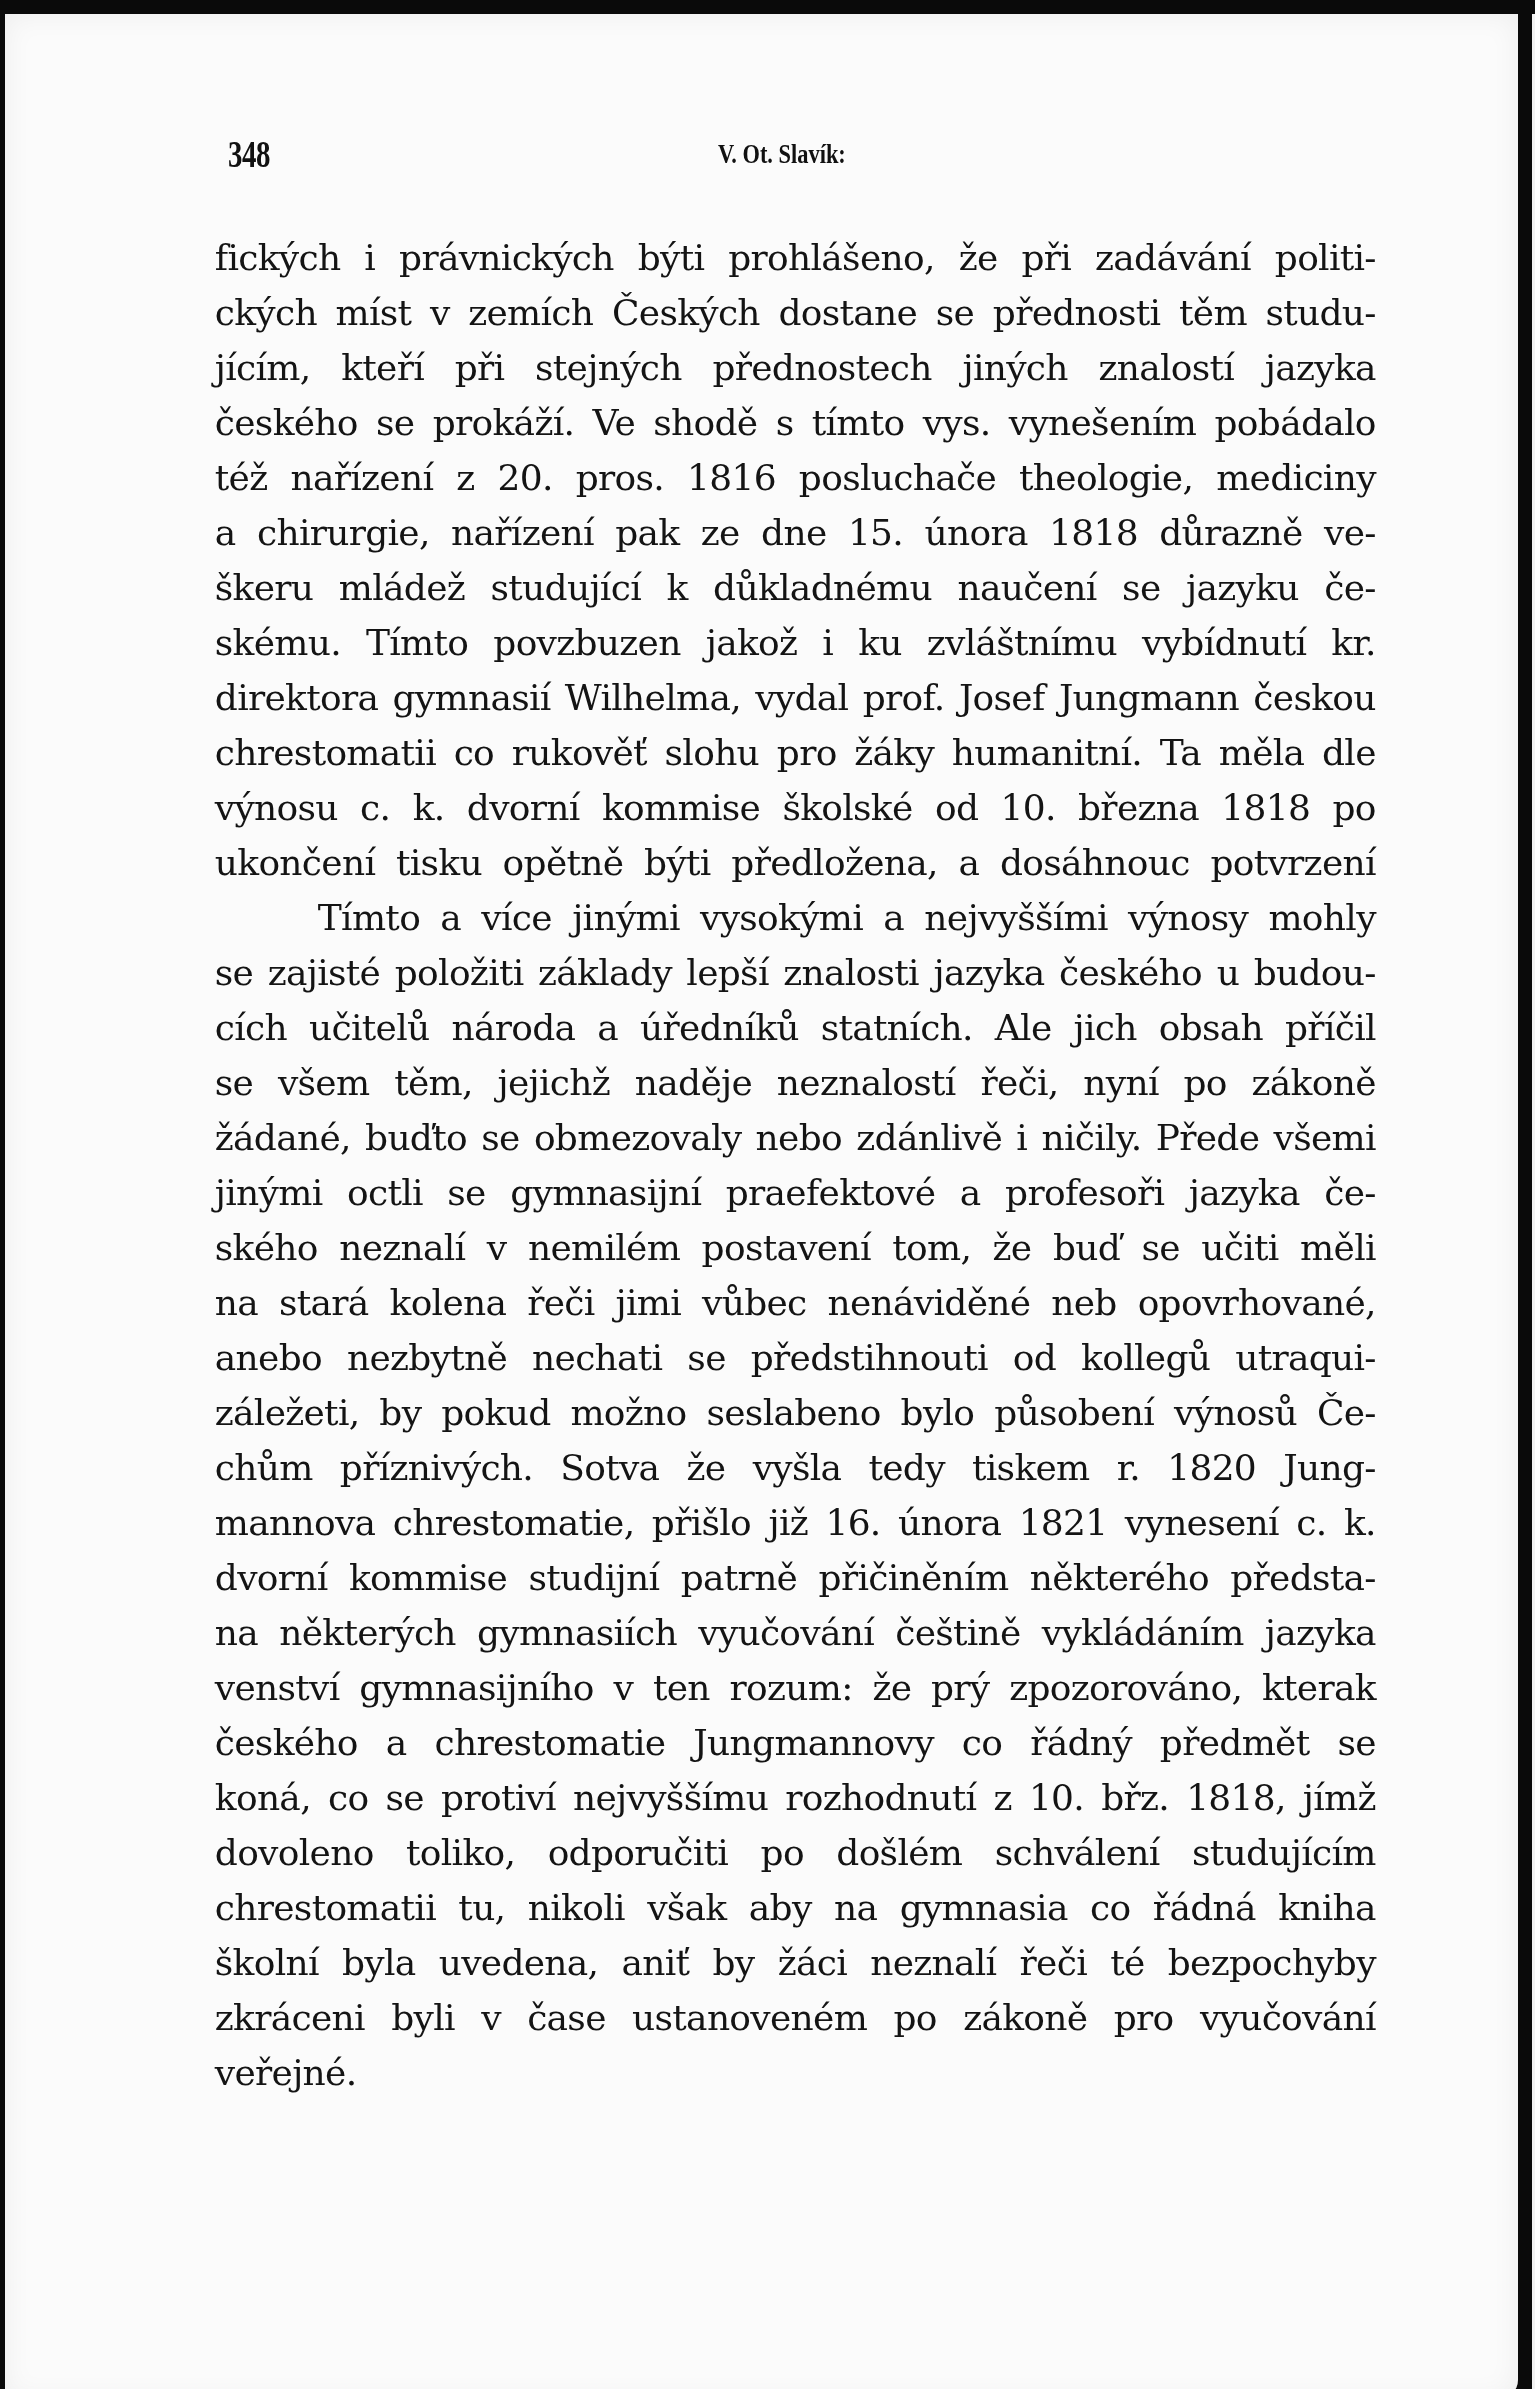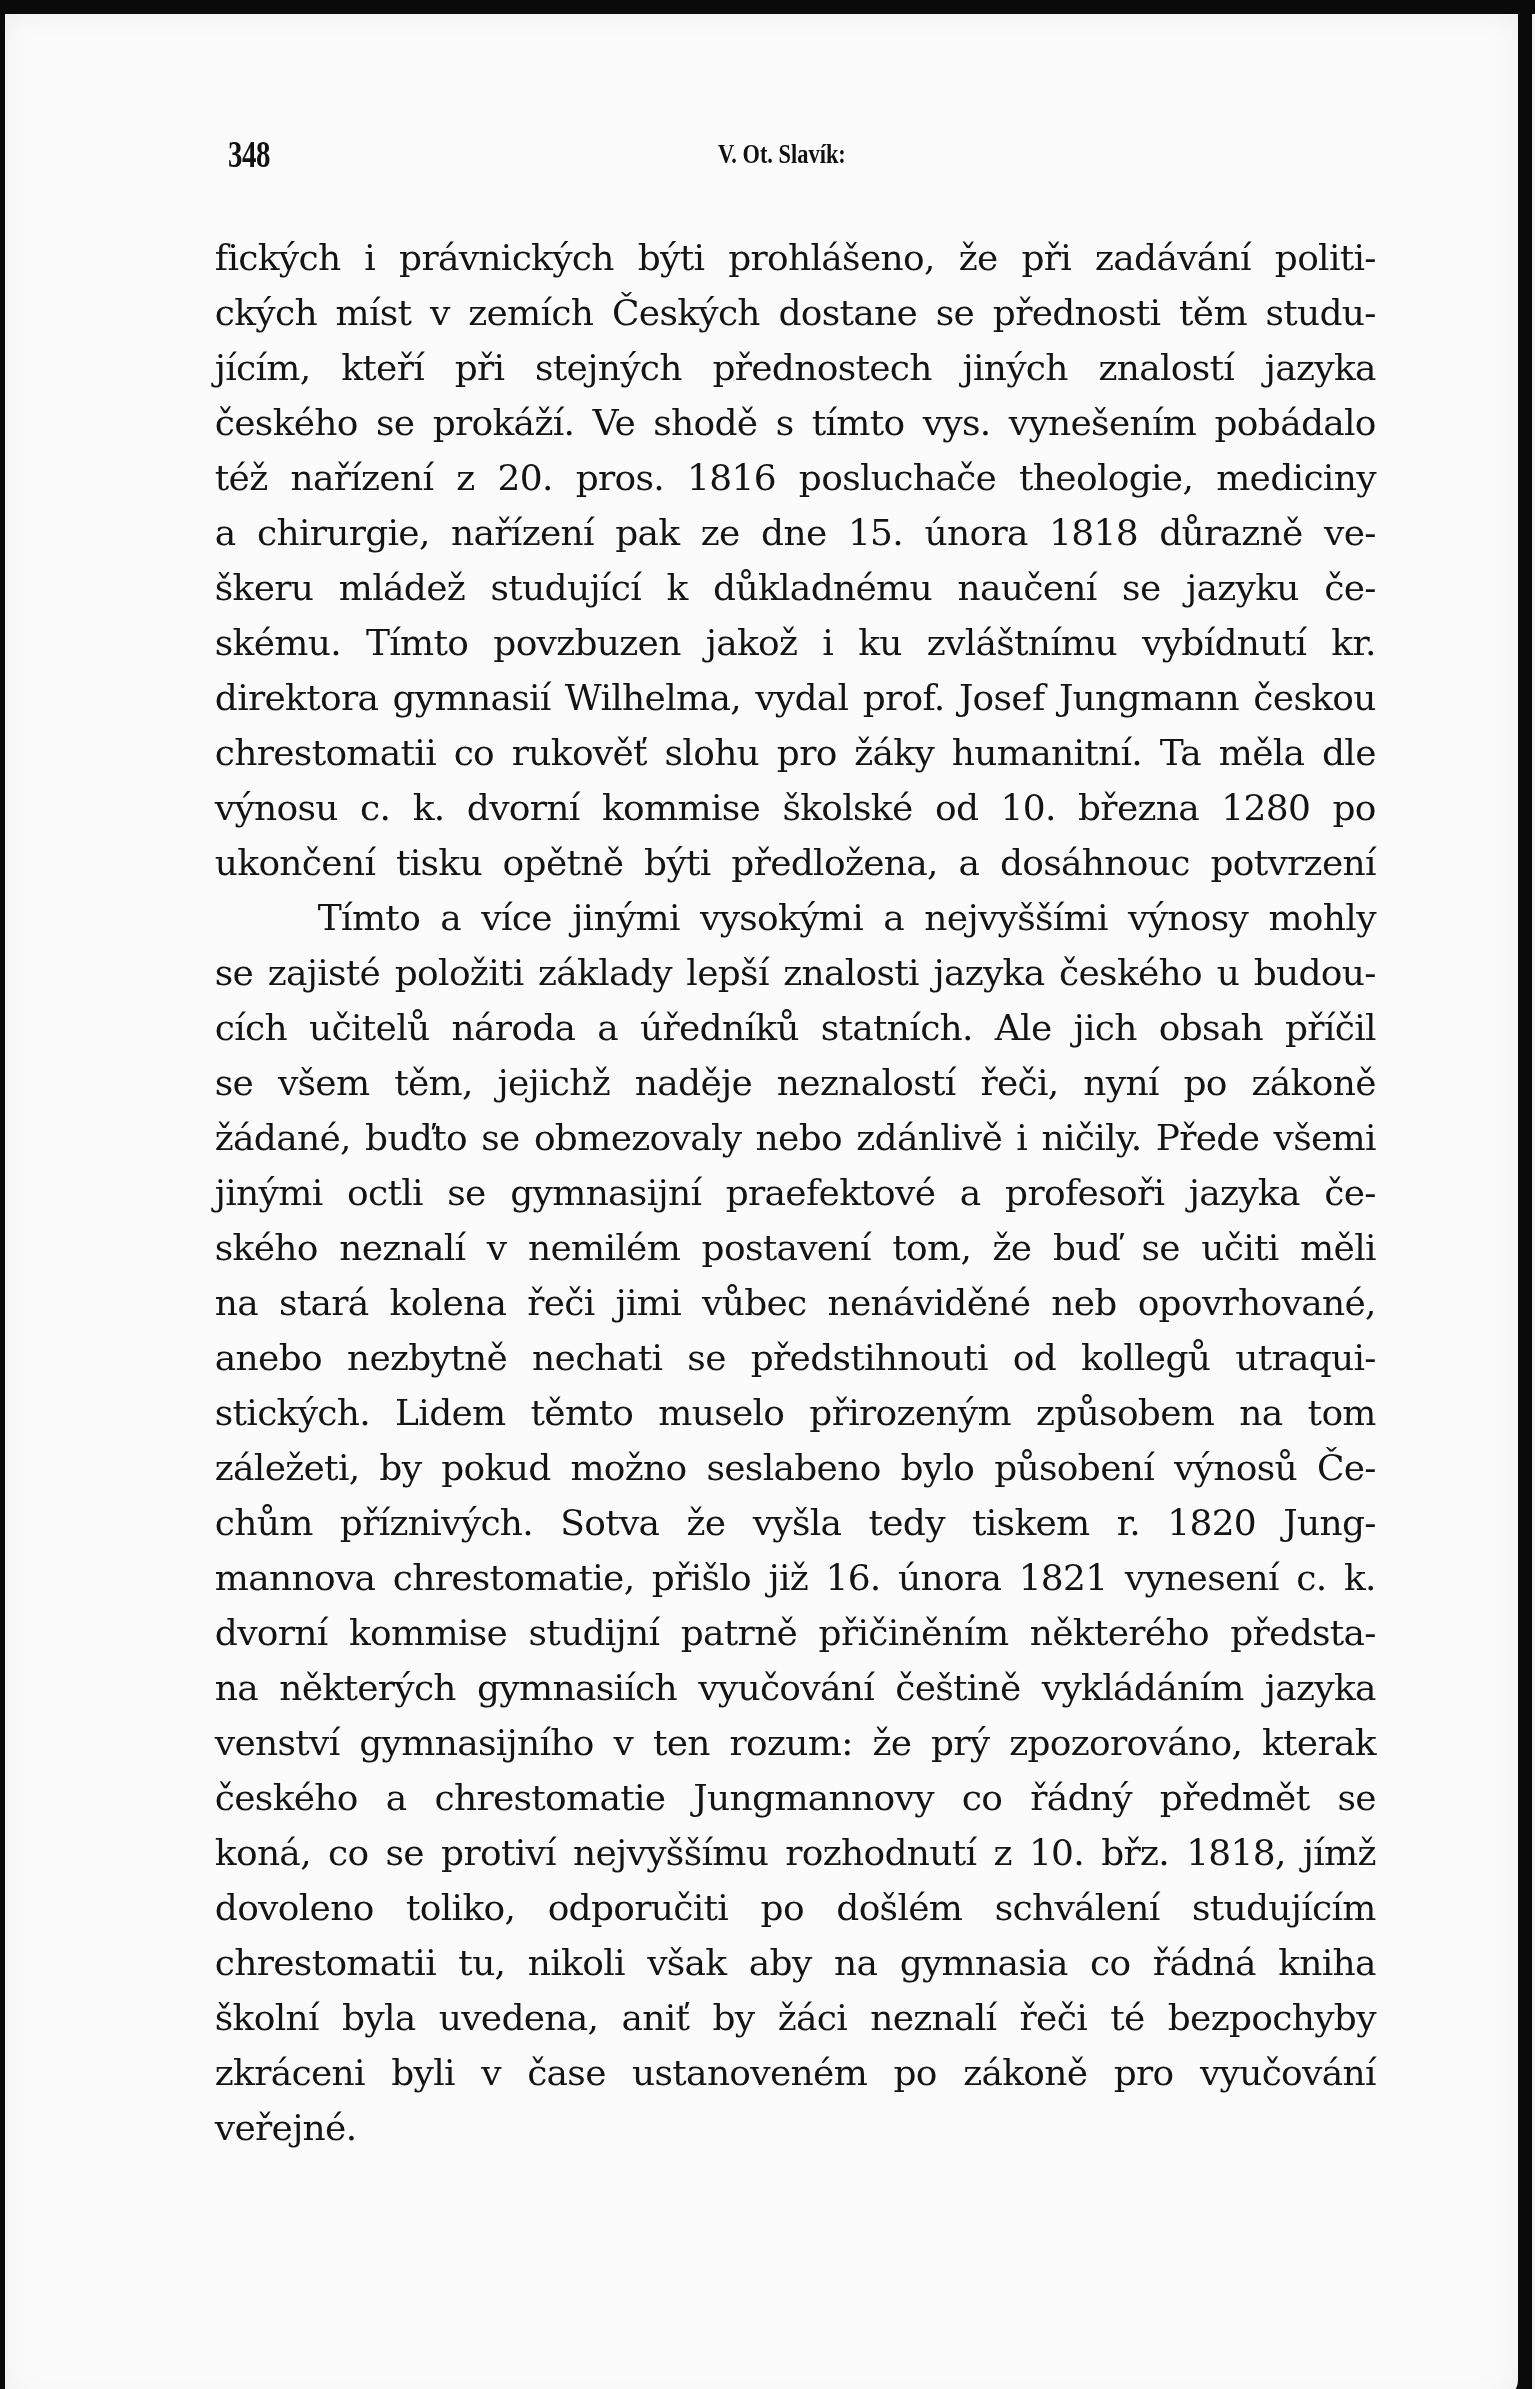--- a/index.html
+++ b/index.html
@@ -132,21 +132,21 @@
     <div class="line">
         <span>skému. Tímto povzbuzen jakož i ku zvláštnímu vybídnutí kr.</span>
       </div>
     <div class="line">
         <span>direktora gymnasií Wilhelma, vydal prof. Josef Jungmann českou</span>
       </div>
     <div class="line">
         <span>chrestomatii co rukověť slohu pro žáky humanitní. Ta měla dle</span>
       </div>
     <div class="line">
-        <span>výnosu c. k. dvorní kommise školské od 10. března 1280 po</span>
+        <span>výnosu c. k. dvorní kommise školské od 10. března 1818 po</span>
       </div>
     <div class="line">
         <span>ukončení tisku opětně býti předložena, a dosáhnouc potvrzení</span>
       </div>
     <div class="line indent">
         <span>Tímto a více jinými vysokými a nejvyššími výnosy mohly</span>
       </div>
     <div class="line">
         <span>se zajisté položiti základy lepší znalosti jazyka českého u budou-</span>
       </div>
@@ -163,23 +163,20 @@
         <span>jinými octli se gymnasijní praefektové a profesoři jazyka če-</span>
       </div>
     <div class="line">
         <span>ského neznalí v nemilém postavení tom, že buď se učiti měli</span>
       </div>
     <div class="line">
         <span>na stará kolena řeči jimi vůbec nenáviděné neb opovrhované,</span>
       </div>
     <div class="line">
         <span>anebo nezbytně nechati se předstihnouti od kollegů utraqui-</span>
-      </div>
-    <div class="line">
-        <span>stických. Lidem těmto muselo přirozeným způsobem na tom</span>
       </div>
     <div class="line">
         <span>záležeti, by pokud možno seslabeno bylo působení výnosů Če-</span>
       </div>
     <div class="line">
         <span>chům příznivých. Sotva že vyšla tedy tiskem r. 1820 Jung-</span>
       </div>
     <div class="line">
         <span>mannova chrestomatie, přišlo již 16. února 1821 vynesení c. k.</span>
       </div>

